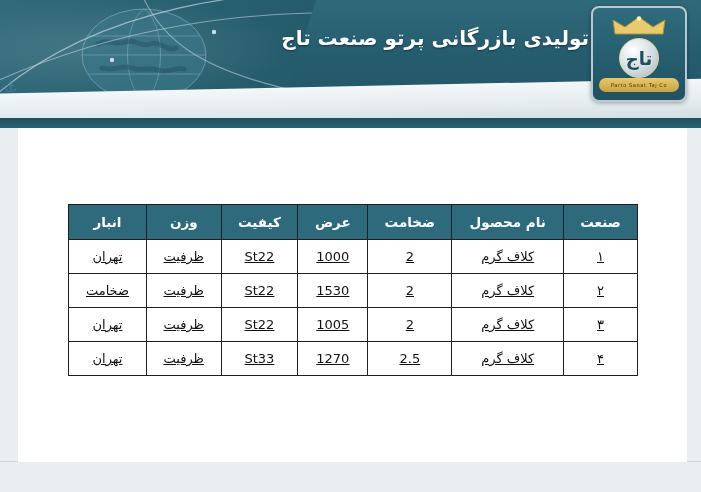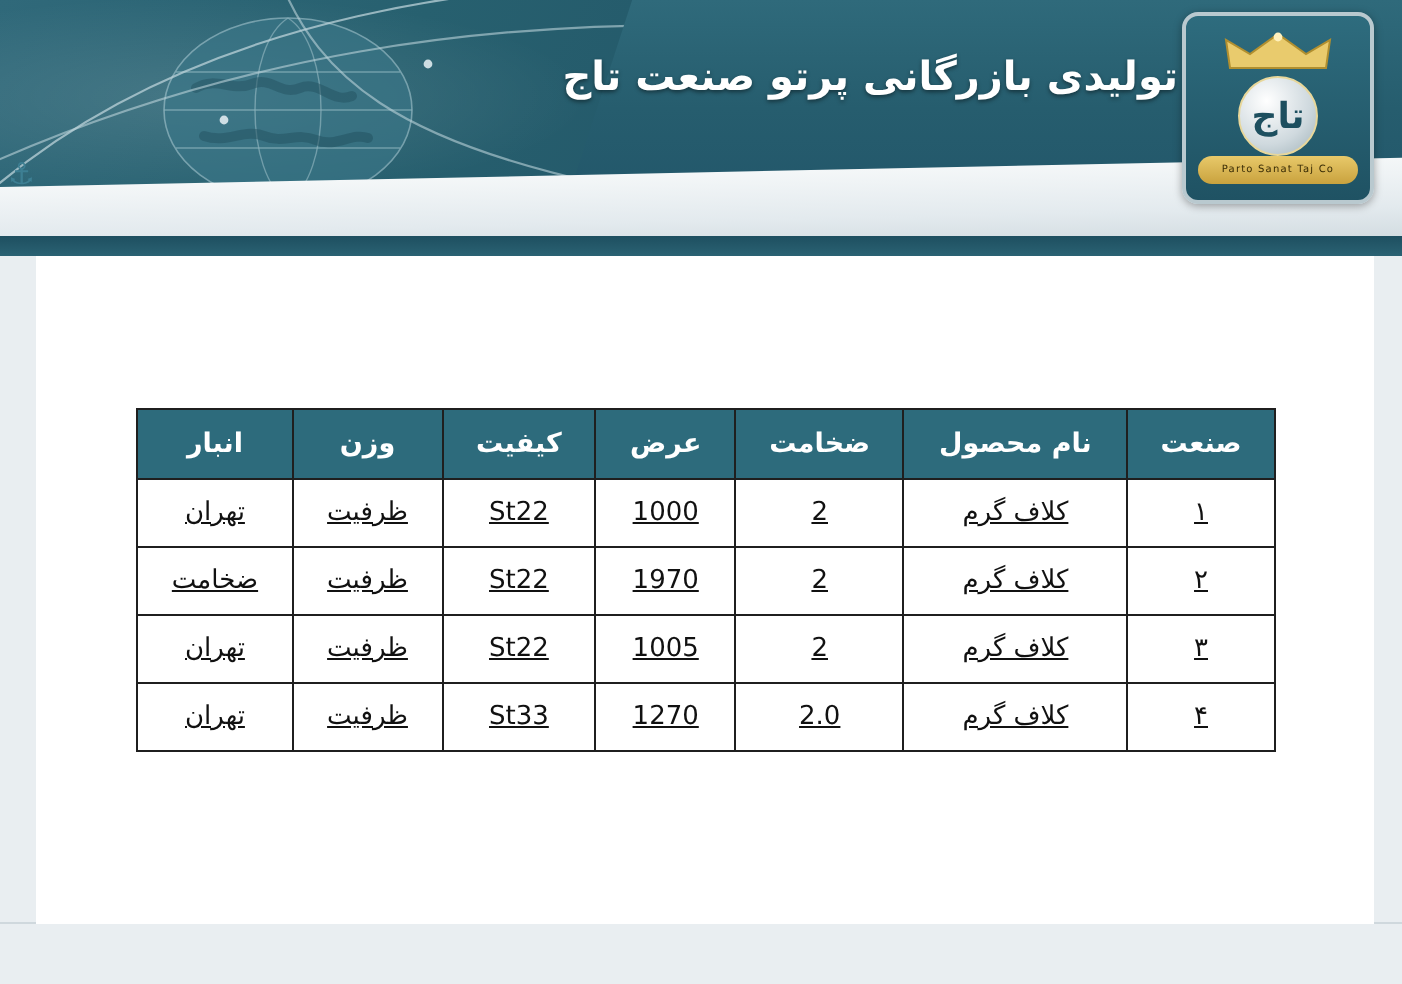--- a/index.html
+++ b/index.html
@@ -284,38 +284,38 @@
           <td class="col-thick num-cell">2</td>
           <td class="col-width num-cell">1000</td>
           <td class="col-qual num-cell">St22</td>
           <td class="col-weight">ظرفیت</td>
           <td class="col-store">تهران</td>
         </tr>
         <tr>
           <td class="col-radif num-cell">۲</td>
           <td class="col-name">کلاف گرم</td>
           <td class="col-thick num-cell">2</td>
-          <td class="col-width num-cell">1970</td>
+          <td class="col-width num-cell">1530</td>
           <td class="col-qual num-cell">St22</td>
           <td class="col-weight">ظرفیت</td>
           <td class="col-store">ضخامت</td>
         </tr>
         <tr>
           <td class="col-radif num-cell">۳</td>
           <td class="col-name">کلاف گرم</td>
           <td class="col-thick num-cell">2</td>
           <td class="col-width num-cell">1005</td>
           <td class="col-qual num-cell">St22</td>
           <td class="col-weight">ظرفیت</td>
           <td class="col-store">تهران</td>
         </tr>
         <tr>
           <td class="col-radif num-cell">۴</td>
           <td class="col-name">کلاف گرم</td>
-          <td class="col-thick num-cell">2.0</td>
+          <td class="col-thick num-cell">2.5</td>
           <td class="col-width num-cell">1270</td>
           <td class="col-qual num-cell">St33</td>
           <td class="col-weight">ظرفیت</td>
           <td class="col-store">تهران</td>
         </tr>
       </tbody>
     </table>
 
   </div>
 </div>

